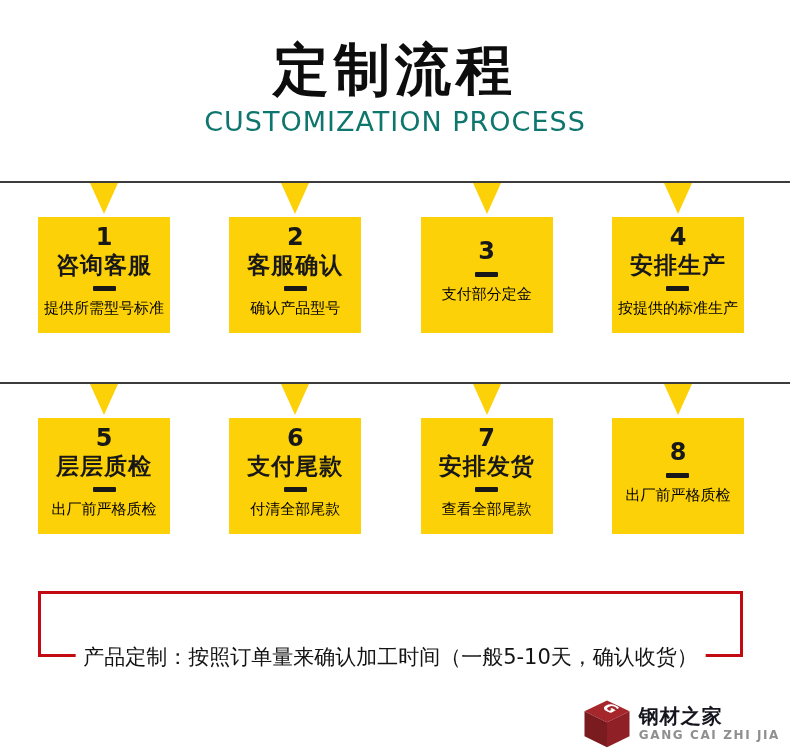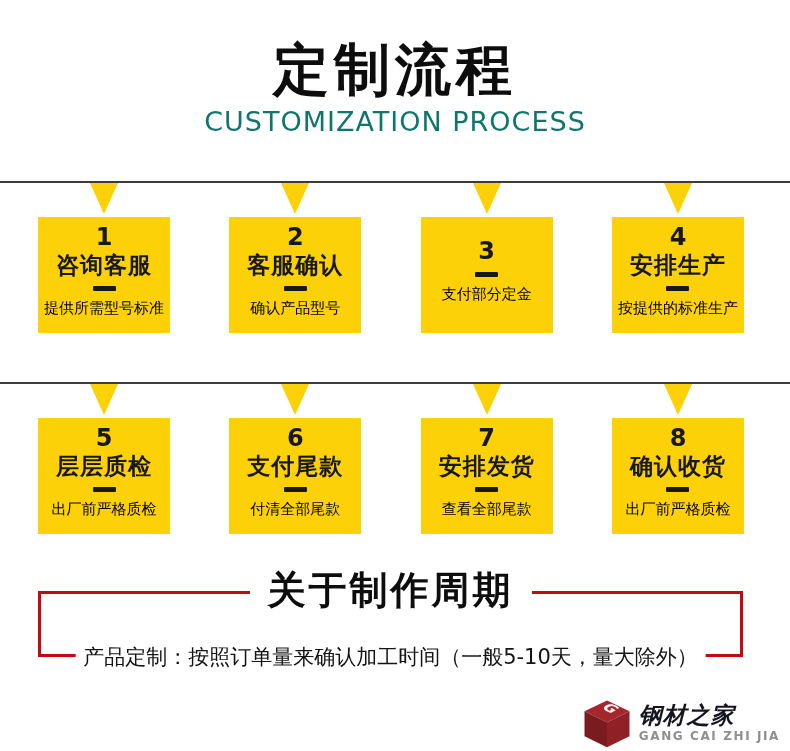--- a/index.html
+++ b/index.html
@@ -77,21 +77,21 @@
     font-size:21px; color:#141414;
     white-space:nowrap; line-height:1.2;
   }
   
   .logo {
     position:absolute; right:10px; bottom:3px;
     display:flex; align-items:center; gap:7px;
   }
   .logo-cube { width:50px; height:50px; display:block; }
   .logo-text { display:flex; flex-direction:column; line-height:1; }
-  .logo-name { font-size:23px; font-weight:700; color:#15151d; letter-spacing:1px;font-style:italic; }
+  .logo-name { font-size:20px; font-weight:700; color:#15151d; letter-spacing:1px; }
   .logo-sub  { font-size:12px; font-weight:700; color:#8f8f8f; letter-spacing:1.6px; margin-top:3px; }
 </style>
 </head>
 <body>
 
 <div class="page">
 
   <div class="header">
     <div class="main-title">定制流程</div>
     <div class="sub-title">CUSTOMIZATION PROCESS</div>
@@ -173,29 +173,27 @@
       <div class="step-desc">付清全部尾款</div>
     </div>
     <div class="step">
       <div class="step-num">7</div>
       <div class="step-title">安排发货</div>
       <div class="step-dash"></div>
       <div class="step-desc">查看全部尾款</div>
     </div>
     <div class="step">
       <div class="step-num">8</div>
-      <div class="step-title">确认收货</div>
       <div class="step-dash"></div>
       <div class="step-desc">出厂前严格质检</div>
     </div>
   </div>
 
   <div class="period-box">
-    <div class="period-title">关于制作周期</div>
-    <div class="period-desc">产品定制：按照订单量来确认加工时间（一般5-10天，量大除外）</div>
+    <div class="period-desc">产品定制：按照订单量来确认加工时间（一般5-10天，确认收货）</div>
   </div>
 
   <div class="logo">
     <svg class="logo-cube" viewBox="0 0 60 60" aria-hidden="true">
       <polygon points="30,3 57,16 30,29 3,16" fill="#A5262B"></polygon>
       <polygon points="3,16 30,29 30,59 3,46" fill="#7A1B20"></polygon>
       <polygon points="57,16 30,29 30,59 57,46" fill="#8E2026"></polygon>
       <text x="0" y="0" transform="translate(33,13) scale(1,0.55) rotate(45)" font-size="22" font-weight="bold" fill="#ffffff" font-family="DejaVu Sans, sans-serif" text-anchor="middle" dominant-baseline="middle">G</text>
     </svg>
     <div class="logo-text">

